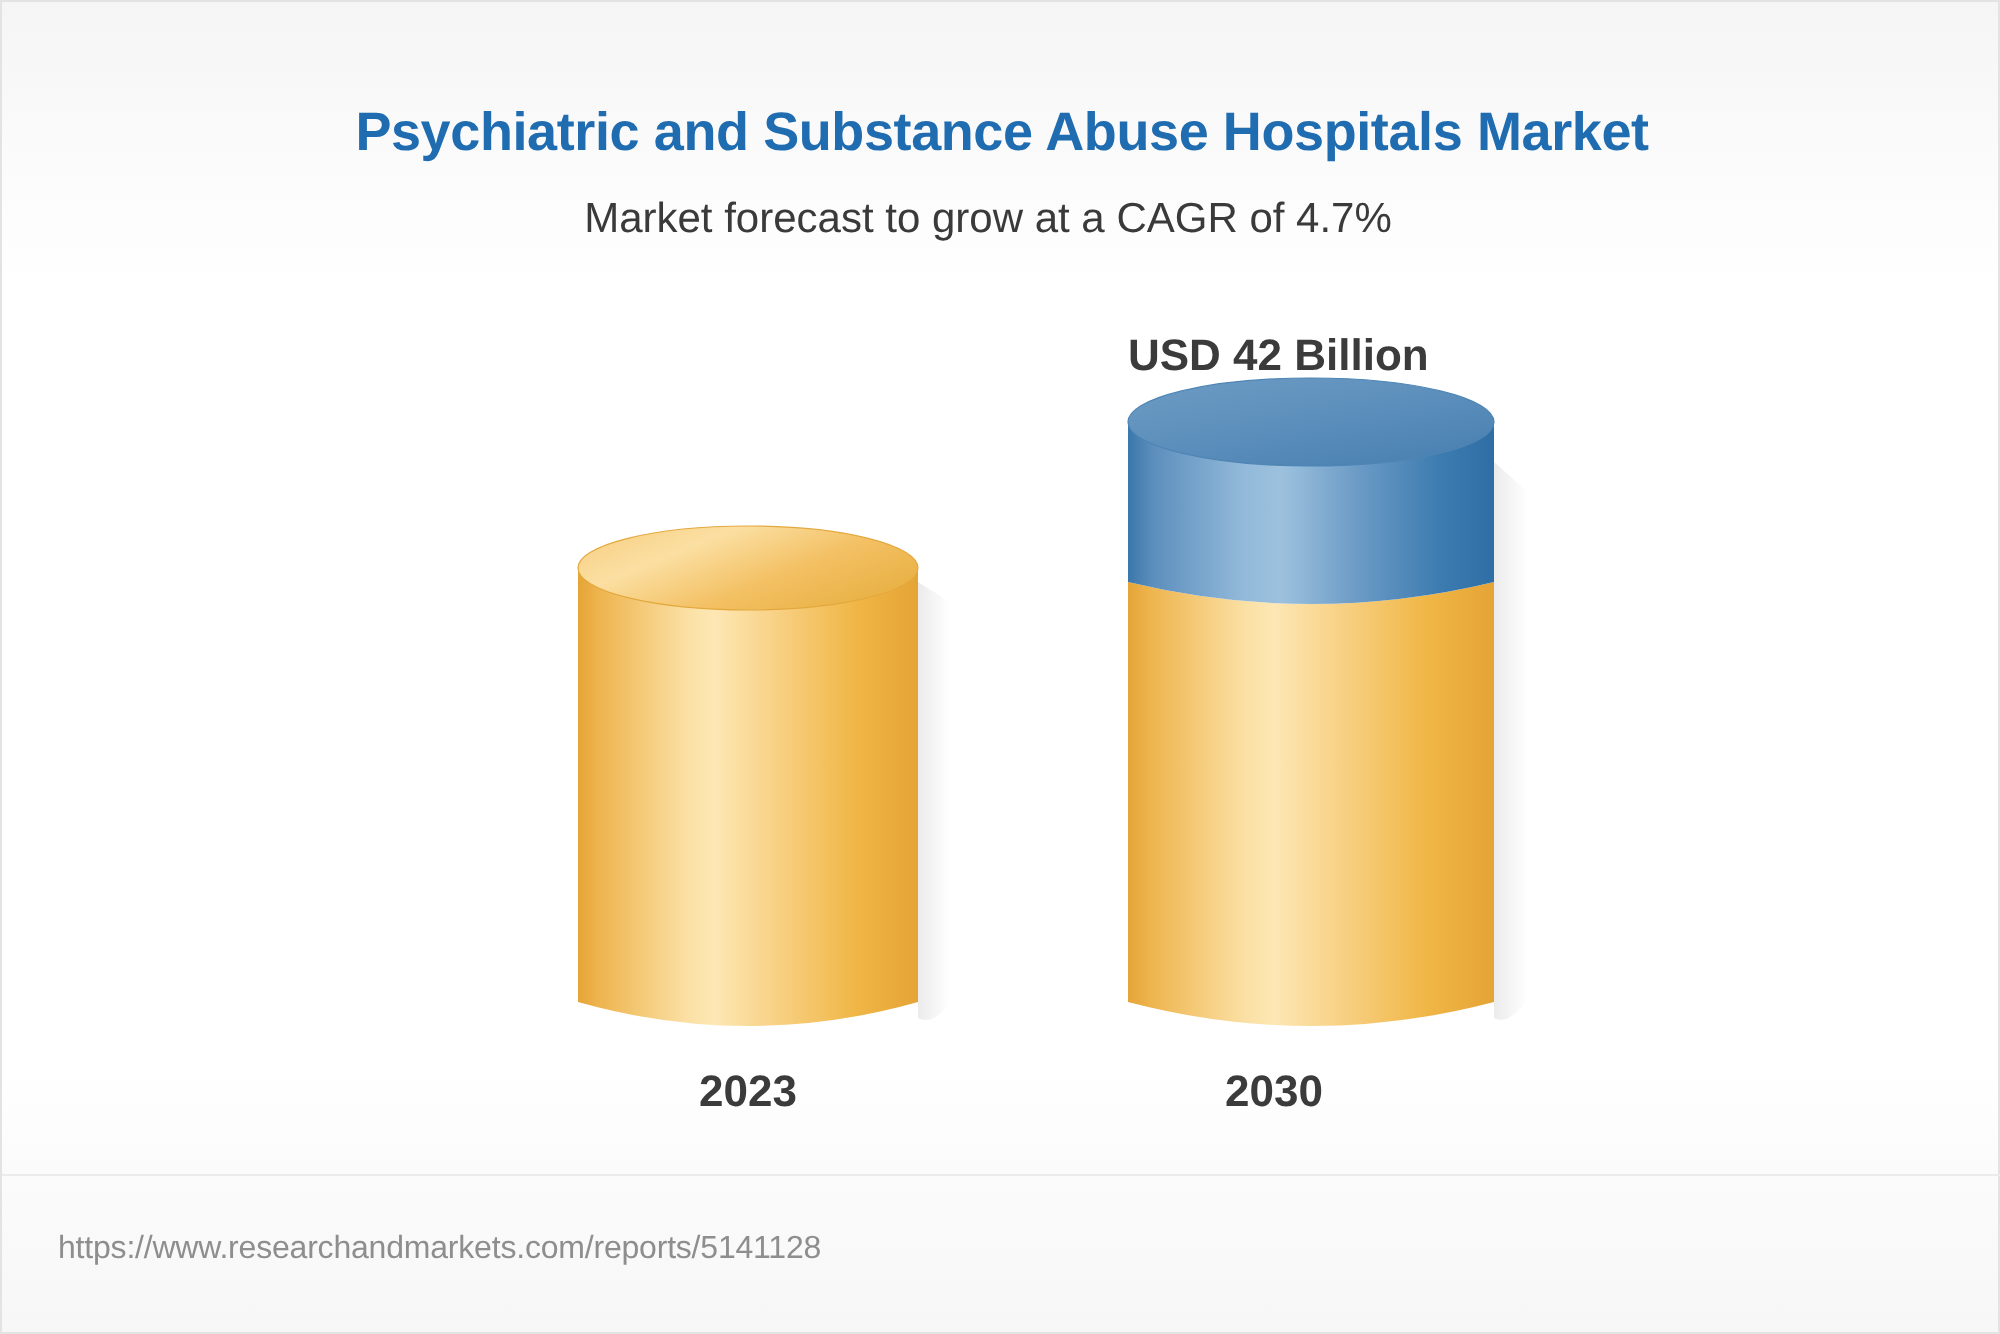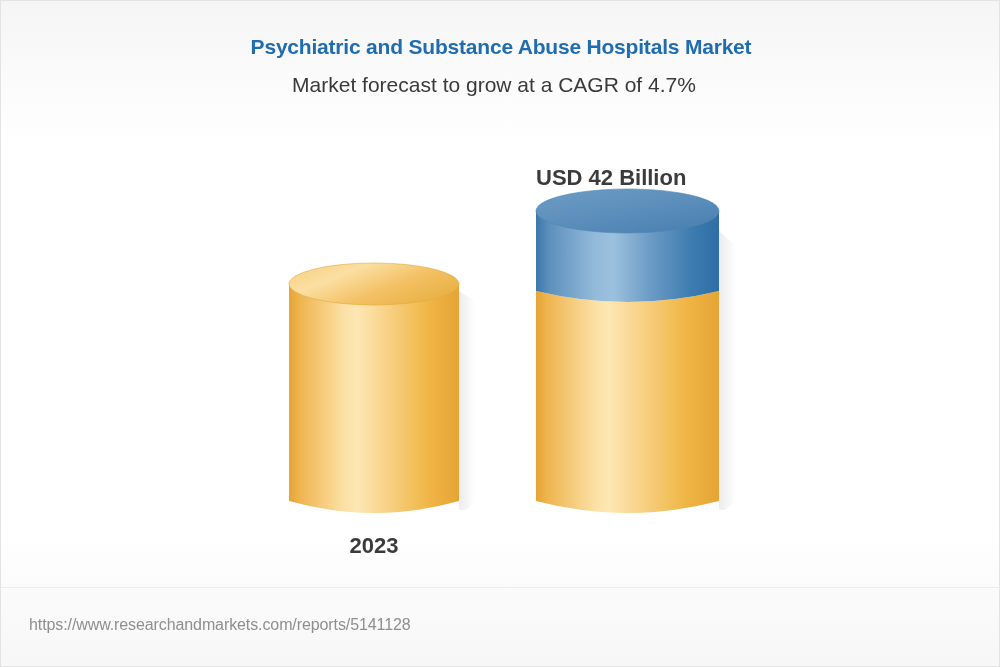--- a/index.html
+++ b/index.html
@@ -25,25 +25,25 @@
 
   
   .header {
     position: absolute;
     top: 34px;
     left: 0;
     width: 1000px;
     text-align: center;
   }
   .chart-title {
-    font-size: 21px;
+    font-size: 27px;
     font-weight: bold;
     color: #1f6cb0;
     letter-spacing: -0.2px;
-    margin: 0;
+    margin: 16px;
     line-height: 1.15;
   }
   .chart-subtitle {
     font-size: 21px;
     color: #3a3a3a;
     margin: 14px 14px 0 0;
     font-weight: normal;
     line-height: 1.15;
   }
 
@@ -171,21 +171,21 @@
         <path d="M170,290 L186,300 L186,500 Q178,512 170,508 Z" fill="url(#shadow1)"></path>
 
         <path d="M0,283 L0,500 Q85,524 170,500 L170,283 Z" fill="url(#goldBody)"></path>
 
         <ellipse cx="85" cy="283" rx="85" ry="21" fill="url(#goldTop)" stroke="#e3a93f" stroke-width="0.6"></ellipse>
       </svg>
 
       <div class="cat-label" style="top:532px;">2023</div>
     </div>
 
-    <div class="bar-group" style="left:535px; bottom:0px; width:146px; height:590px;">
+    <div class="bar-group" style="left:563px; bottom:0px; width:146px; height:590px;">
 
       <div class="value-label" style="top:164px;">USD 42 Billion</div>
 
       <svg class="cyl-svg" width="205" height="590" viewBox="0 0 205 590">
         <defs>
           <linearGradient id="blueBody" x1="0" y1="0" x2="1" y2="0">
             <stop offset="0%" stop-color="#3a77ab"></stop>
             <stop offset="7%" stop-color="#5d8fbd"></stop>
             <stop offset="32%" stop-color="#93bada"></stop>
             <stop offset="42%" stop-color="#9cc1de"></stop>
@@ -215,20 +215,21 @@
 
         <path d="M183,230 L200,245 L200,498 Q191,512 183,508 Z" fill="url(#shadow2)"></path>
 
         <path d="M0,290 L0,500 Q91.5,524 183,500 L183,290 Q91.5,312 0,290 Z" fill="url(#goldBody2)"></path>
 
         <path d="M0,210 L0,290 Q91.5,312 183,290 L183,210 Z" fill="url(#blueBody)"></path>
 
         <ellipse cx="91.5" cy="210" rx="91.5" ry="22" fill="url(#blueTop)" stroke="#4e85b4" stroke-width="0.6"></ellipse>
       </svg>
 
+      <div class="cat-label" style="top:532px;">2030</div>
     </div>
 
   </div>
 
   <div class="footer">
     <div class="footer-url">https://www.researchandmarkets.com/reports/5141128</div>
 
   </div>
 
 </div>

